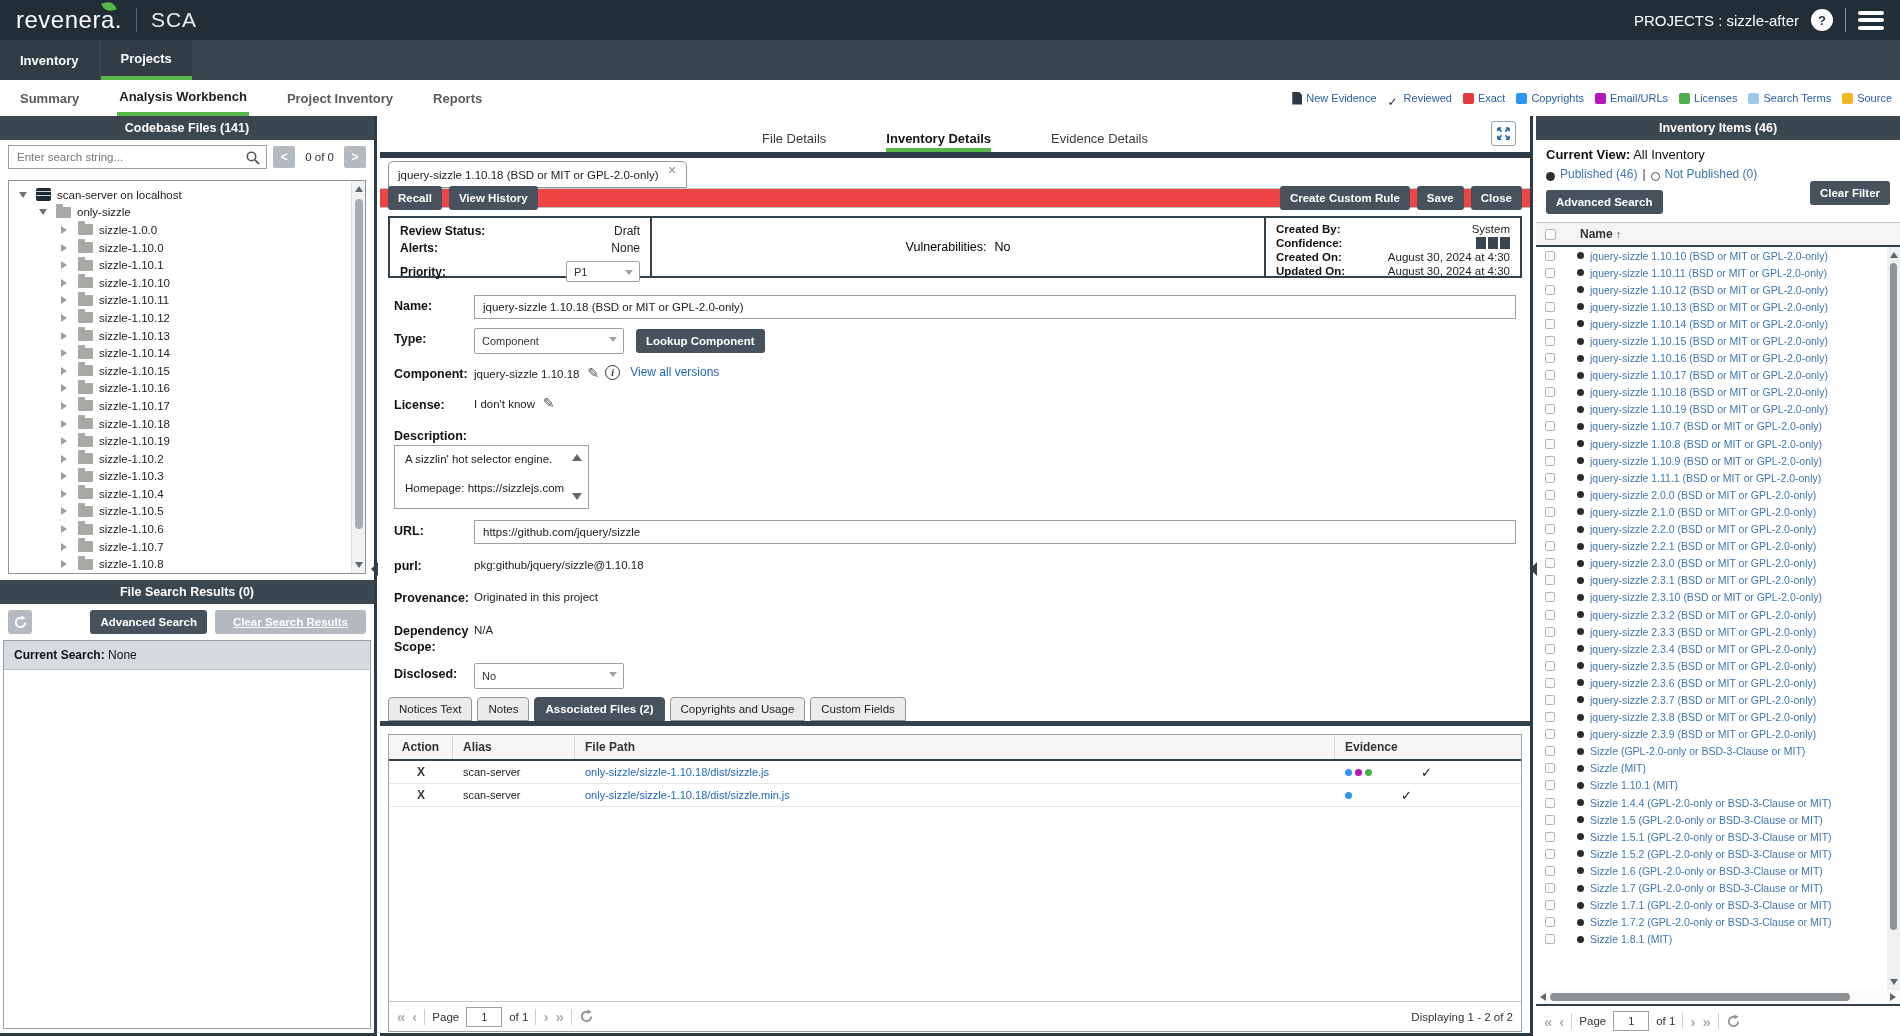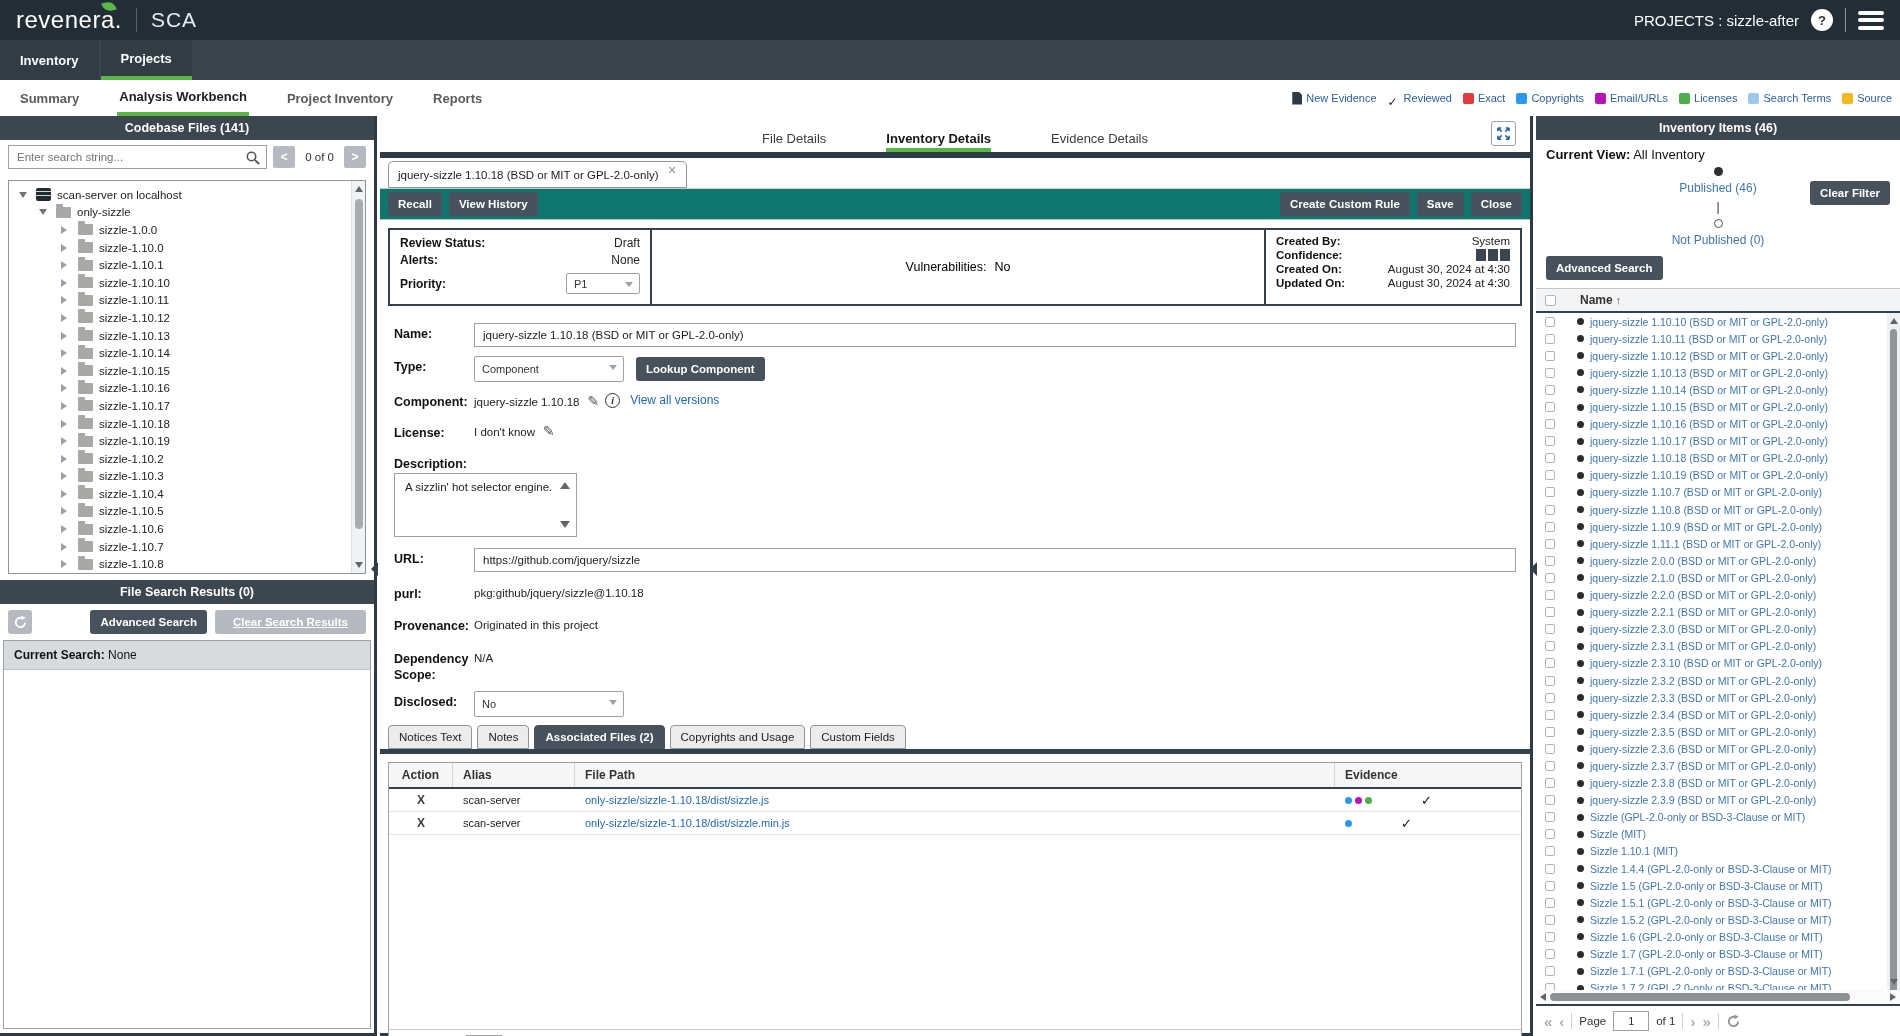--- a/index.html
+++ b/index.html
@@ -99,25 +99,25 @@
   .main-tabs { height:36px; position:relative; display:flex; align-items:flex-end; justify-content:center; flex:none; }
   .m-tab { margin:0 30px; font-size:13px; color:#3c3c3c; padding-bottom:6px; }
   .m-tab.active { font-weight:bold; color:#171717; border-bottom:4px solid #57b847; padding-bottom:2px; }
   .expand-btn { position:absolute; right:14px; top:5px; width:25px; height:25px; background:#fff;
     border:1px solid #9aa1a7; border-radius:3px; display:flex; align-items:center; justify-content:center; }
   .dark-bar { height:6px; background:#2e3a45; flex:none; }
   .chip-row { height:30px; padding-left:8px; display:flex; align-items:flex-end; flex:none; }
   .chip { height:27px; border:1px solid #8d949a; border-radius:5px 5px 0 0; background:#fff;
     display:flex; align-items:center; padding:0 9px; font-size:11.5px; color:#1d1d1d; gap:9px; }
   .chip-x { color:#8d949a; font-size:11px; font-weight:bold; align-self:flex-start; margin-top:2px; }
-  .toolbar { height:32px; background:#0f766e; border-top:1px solid #cccccc; border-bottom:1px solid #bfbfbf;
+  .toolbar { height:20px; background:#ef4444; border-top:1px solid #cccccc; border-bottom:1px solid #bfbfbf;
     display:flex; align-items:center; padding:0 8px; gap:7px; flex:none; }
   .tb-right { margin-left:auto; display:flex; gap:7px; }
 
-  .review-box { margin:8px; border:2px solid #33414d; display:flex; height:78px; flex:none; }
+  .review-box { margin:8px; border:2px solid #33414d; display:flex; height:62px; flex:none; }
   .rv-left { width:262px; border-right:2px solid #33414d; padding:6px 10px 4px 10px; }
   .rv-row { display:flex; justify-content:space-between; align-items:center; font-size:12px; margin-bottom:3px; }
   .rv-row .lab { font-weight:bold; color:#111; }
   .rv-row .val { color:#222; }
   .rv-mid { flex:1; border-right:2px solid #33414d; display:flex; align-items:center; justify-content:center;
     font-size:12.5px; gap:8px; }
   .rv-mid .lab { font-weight:normal; }
   .rv-right { width:254px; padding:5px 10px 3px 10px; }
   .rv-right .rv-row { font-size:11.5px; margin-bottom:2px; }
   .conf-bars { display:flex; gap:2px; }
@@ -175,21 +175,21 @@
   .pg-sep { width:1px; height:16px; background:#d0d0d0; }
   .pg-label { font-size:11.5px; color:#333; }
   .pg-input { width:36px; height:20px; border:1px solid #9aa1a7; font-size:11px; text-align:center; font-family:inherit; color:#333; }
   .pg-right { margin-left:auto; font-size:11.5px; color:#333; }
 
   
   .inv-top { padding:7px 10px 0 10px; position:relative; flex:none; }
   .cv-line { font-size:13px; color:#111; }
   .cv-line b { font-weight:bold; }
   .clear-filter { position:absolute; right:10px; top:7px;margin-top:34px; }
-  .pub-line { display:flex; align-items:center; gap:5px; font-size:12px; margin-top:5px; color:#333;flex-direction:column; }
+  .pub-line { display:flex; align-items:flex-end; gap:5px; font-size:12px; margin-top:5px; color:#333; }
   .dot-filled { width:9px; height:9px; border-radius:50%; background:#2f2f2f; flex:none; }
   .dot-empty { width:9px; height:9px; border-radius:50%; border:1.5px solid #555; background:#fff; flex:none; }
   .inv-link { color:#3f76b0; }
   .adv-row { margin-top:9px; }
   .inv-search-row { display:flex; align-items:center; gap:8px; margin-top:10px; }
   .inv-grid { margin-top:8px; border-top:1px solid #c6c6c6; flex:1; display:flex; flex-direction:column; overflow:hidden; }
   .ig-head { height:24px; background:#f3f4f5; border-bottom:2px solid #33414d; display:flex; align-items:center; flex:none; }
   .cbx { width:11px; height:11px; border:1px solid #aeb5bb; background:#fdfdfd; border-radius:2px; flex:none; }
   .ig-head .cbx { margin-left:9px; }
   .ig-name { font-size:12px; font-weight:bold; color:#333; margin-left:24px; }
@@ -574,20 +574,21 @@
       <div class="f-field">
         <span class="plain-val">I don't know</span>
         <span class="pencil">✎</span>
       </div>
     </div>
     <div class="f-row" style="margin-bottom:11px;flex-direction:column;">
       <div class="f-label">Description:</div>
       <div class="f-field">
         <div class="desc-box">
           <p>A sizzlin' hot selector engine.</p>
+          <p>Homepage: https://sizzlejs.com</p>
           <span class="da-up"></span>
           <span class="da-down"></span>
         </div>
       </div>
     </div>
     <div class="f-row" style="margin-bottom:11px;">
       <div class="f-label">URL:</div>
       <div class="f-field">
           <input class="text-input" value="https://github.com/jquery/sizzle" style="">
         </div>

